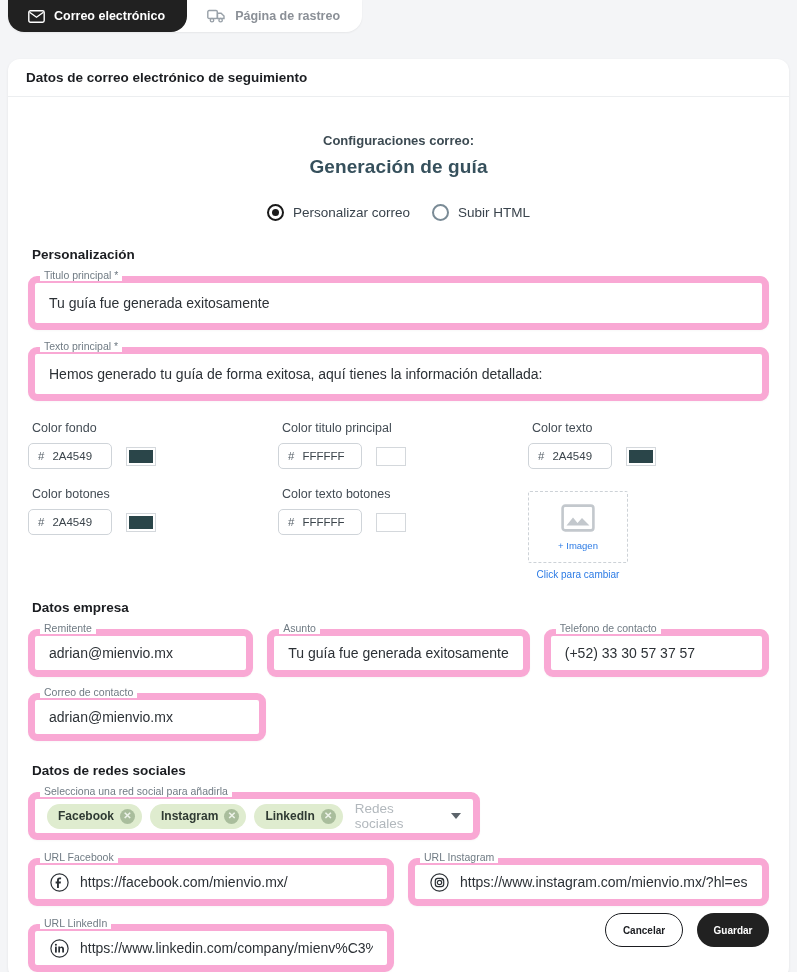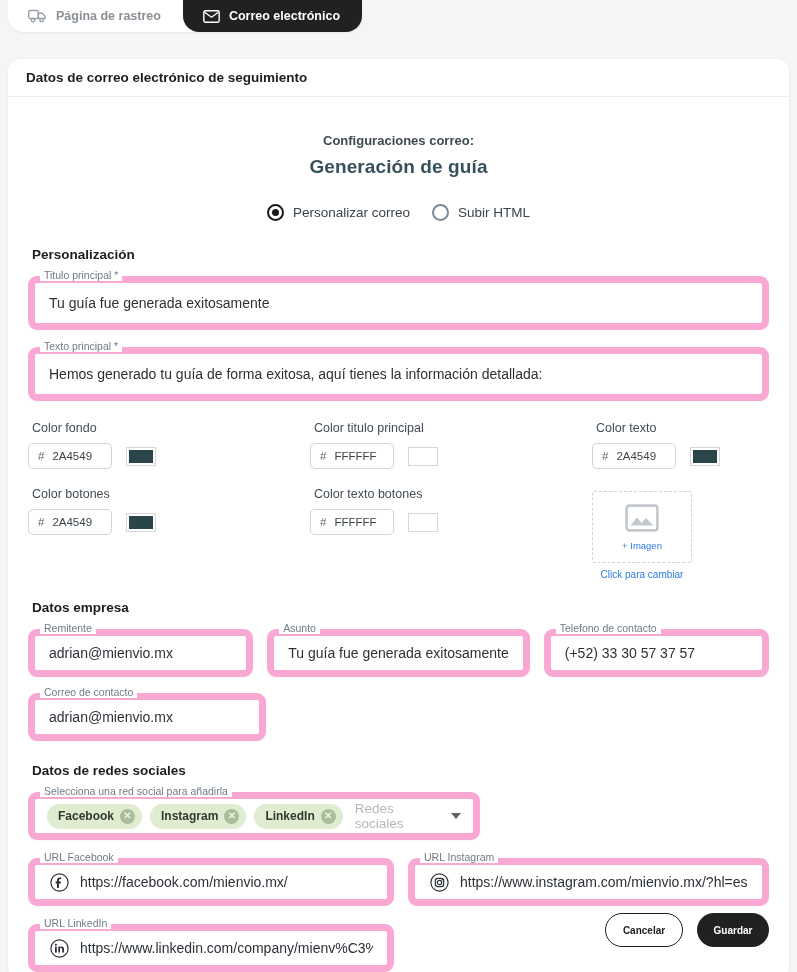--- a/index.html
+++ b/index.html
@@ -105,21 +105,20 @@
   }
 
   .h48 .box { height: 48px; }
   .h54 .box { height: 54px; }
 
   
   .color-grid {
     display: grid;
     grid-template-columns: 250px 250px 1fr;
     margin-top: 6px;
-    gap: 32px;
   }
   .color-label { font-size: 12.5px; color: #434c54; margin: 0 0 8px 4px; }
   .color-ctrl { display: flex; align-items: center; gap: 14px; }
   .hexbox {
     width: 84px; height: 26px;
     border: 1px solid #cfd4d9; border-radius: 5px;
     display: flex; align-items: center; gap: 8px;
     padding: 0 9px;
     font-size: 11.5px; color: #3b444b;
     background: #fff;
@@ -192,39 +191,39 @@
 
   .two-col { display: flex; gap: 14px; }
   .grid3 { display: grid; grid-template-columns: 1fr 1fr 1fr; gap: 14px; }
 </style>
 </head>
 <body>
 
 <div class="page">
 
   <div class="tabbar">
+    <div class="tab active">
+      <span class="ico">
+        <svg width="17" height="13" viewBox="0 0 17 13" fill="none">
+          <rect x="0.8" y="0.8" width="15.4" height="11.4" rx="1.6" stroke="#ffffff" stroke-width="1.4"></rect>
+          <path d="M1.6 2.2 L8.5 7.2 L15.4 2.2" stroke="#ffffff" stroke-width="1.4" fill="none"></path>
+        </svg>
+      </span>
+      <span>Correo electrónico</span>
+    </div>
     <div class="tab">
       <span class="ico">
         <svg width="19" height="14" viewBox="0 0 19 14" fill="none">
           <rect x="0.8" y="1.5" width="9.5" height="8" rx="1.3" stroke="#98a0a8" stroke-width="1.4"></rect>
           <path d="M10.5 4.2h3.6l2.9 2.9v2.4h-6.5z" stroke="#98a0a8" stroke-width="1.4" fill="none"></path>
           <circle cx="5" cy="11.2" r="1.7" stroke="#98a0a8" stroke-width="1.4" fill="#fff"></circle>
           <circle cx="13.6" cy="11.2" r="1.7" stroke="#98a0a8" stroke-width="1.4" fill="#fff"></circle>
         </svg>
       </span>
       <span>Página de rastreo</span>
-    </div>
-    <div class="tab active">
-      <span class="ico">
-        <svg width="17" height="13" viewBox="0 0 17 13" fill="none">
-          <rect x="0.8" y="0.8" width="15.4" height="11.4" rx="1.6" stroke="#ffffff" stroke-width="1.4"></rect>
-          <path d="M1.6 2.2 L8.5 7.2 L15.4 2.2" stroke="#ffffff" stroke-width="1.4" fill="none"></path>
-        </svg>
-      </span>
-      <span>Correo electrónico</span>
     </div>
   </div>
 
   <div class="card">
     <div class="card-header">Datos de correo electrónico de seguimiento</div>
 
     <div class="card-body">
 
       <div class="cfg-title">Configuraciones correo:</div>
       <div class="cfg-sub">Generación de guía</div>

